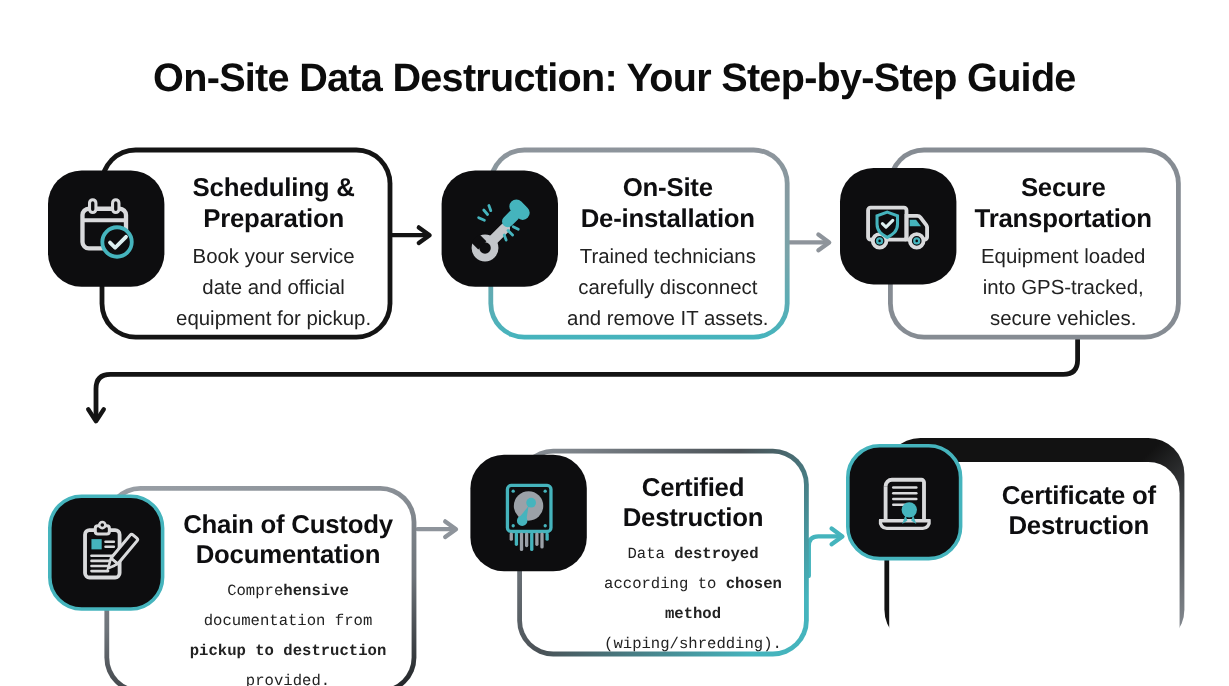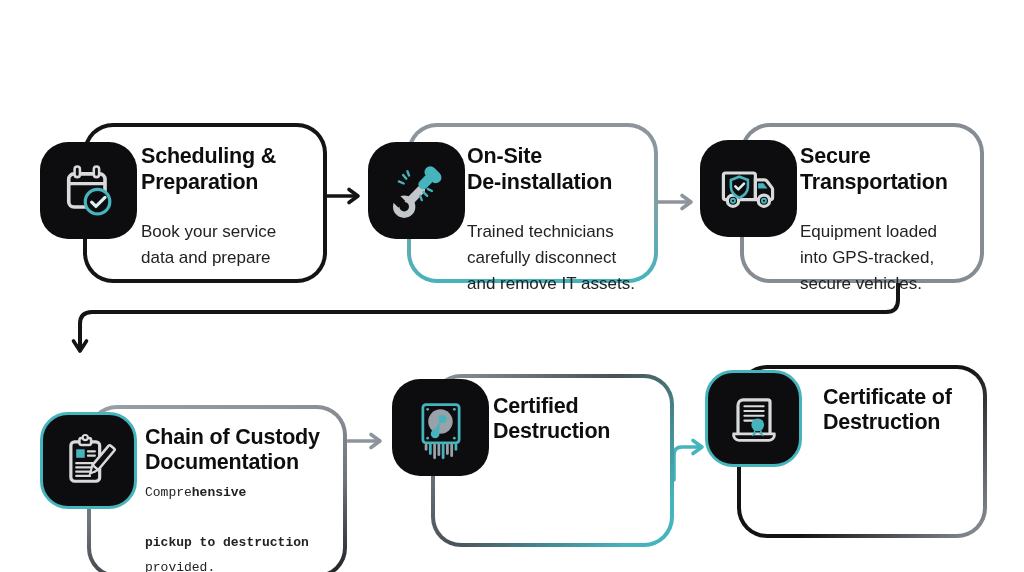--- a/index.html
+++ b/index.html
@@ -42,37 +42,38 @@
   .card{
     position:absolute;
     border-radius:30px;
     padding:4px;
   }
   .card-inner{
     width:100%;height:100%;
     background:#ffffff;
     border-radius:26px;
     padding:16px 8px 0 54px;
+    text-align:center;
   }
   
   .card-0{background:#141414;}
   .card-1{background:linear-gradient(180deg,#8e949b 0%,#79a3a9 55%,#45b4bd 100%);}
   .card-2{background:#868c93;}
   .card-3{background:linear-gradient(170deg,#9aa0a7 0%,#6e747a 55%,#1d2023 100%);}
   .card-4{background:linear-gradient(135deg,#8e949b 0%,#4a5156 45%,#45b4bd 88%);}
   .card-5{background:linear-gradient(135deg,#121212 55%,#8e949b 100%);}
   .card-title{
     font-size:21.5px;
     font-weight:bold;
     line-height:26px;
     letter-spacing:-0.2px;
     color:#0e0e10;
   }
   .card-body{
-    margin-top:24px;
+    margin-top:6px;
     font-size:17px;
     line-height:26px;
     color:var(--body-text);
   }
   .card.r2 .card-title{line-height:25px;}
   .card.r2 .card-body{line-height:25px;font-size:13px;margin-top:5px;font-family:Liberation Mono, monospace;}
   .card-body b{font-weight:bold;}
   .icon-tile{
     position:absolute;
     width:97px;height:97px;
@@ -82,20 +83,21 @@
   }
   .icon-tile.ring{
     border:3px solid var(--teal);
   }
 </style>
 </head>
 <body>
 
 <div class="canvas">
 
+  <h1 class="page-title">On-Site Data Destruction: Your Step-by-Step Guide</h1>
 
   <svg class="flow-overlay" width="1024" height="572" viewBox="0 0 1024 572">
 
     <g>
       <path class="stroke-ink" stroke-width="3.6" d="M327 196 H355"></path>
       <path class="stroke-ink" stroke-width="3.6" d="M349 189.5 L358 196 L349 202.5"></path>
     </g>
 
     <g>
       <path class="stroke-gray" stroke-width="3.6" d="M658 202 H688"></path>
@@ -114,21 +116,21 @@
 
     <g>
       <path class="stroke-teal" stroke-width="3.6" d="M674 480 L674 455 Q674 447 682 447 L699 447"></path>
       <path class="stroke-teal" stroke-width="3.6" d="M693 440.5 L702 447 L693 453.5"></path>
     </g>
   </svg>
 
 <div class="card card-0" style="left: 83px; top: 123px; width: 244px; height: 160px;">
       <div class="card-inner" style="padding-left: 54px;">
         <div class="card-title">Scheduling &amp;<br>Preparation</div>
-        <div class="card-body"><span>Book your service</span><br><span>data and prepare</span><br></div>
+        <div class="card-body"><span>Book your service</span><br><span>date and official</span><br><span>equipment for pickup.</span></div>
       </div>
       <div class="icon-tile" style="left: -43px; top: 19px;">
         <span style="display: flex;">
           <svg width="64" height="64" viewBox="0 0 60 60">
    <rect x="11" y="14" width="34" height="31" rx="5" fill="none" stroke="#d9dadc" stroke-width="3.4"></rect>
    <line x1="11" y1="23" x2="45" y2="23" stroke="#d9dadc" stroke-width="3"></line>
    <rect x="16.5" y="7" width="5" height="10" rx="2.5" fill="#0d0d0f" stroke="#d9dadc" stroke-width="2.4"></rect>
    <rect x="34.5" y="7" width="5" height="10" rx="2.5" fill="#0d0d0f" stroke="#d9dadc" stroke-width="2.4"></rect>
    <circle cx="38" cy="40" r="11.5" fill="#0d0d0f" stroke="#45b4bd" stroke-width="3"></circle>
    <path d="M32.5 40.5 l4 4 l8.5 -8.5" fill="none" stroke="#ddf0f1" stroke-width="3" stroke-linecap="round" stroke-linejoin="round"></path>
@@ -182,21 +184,21 @@
    <circle cx="44" cy="41" r="1.9" fill="none" stroke="#45b4bd" stroke-width="1.8"></circle>
    <path d="M21 18.5 l8 3 v6.5 c0 6 -4.5 8.3 -8 10.3 c-3.5 -2 -8 -4.3 -8 -10.3 v-6.5 z" fill="#0d0d0f" stroke="#45b4bd" stroke-width="2.4"></path>
    <path d="M17.2 27.5 l2.8 2.8 l5.3 -5.3" fill="none" stroke="#ddf0f1" stroke-width="2.4" stroke-linecap="round" stroke-linejoin="round"></path>
  </svg>
         </span>
       </div>
     </div>
     <div class="card card-3 r2" style="left: 87px; top: 365px; width: 260px; height: 173px; margin-top: 40px;">
       <div class="card-inner" style="padding-left: 54px;">
         <div class="card-title">Chain of Custody<br>Documentation</div>
-        <div class="card-body"><span>Compre</span><b>hensive</b><br><br><b>pickup to destruction</b><br><span>provided.</span></div>
+        <div class="card-body"><span>Compre</span><b>hensive</b><br><span>documentation from</span><br><b>pickup to destruction</b><br><span>provided.</span></div>
       </div>
       <div class="icon-tile ring" style="left: -47px; top: 7px;">
         <span style="display: flex;">
           <svg width="64" height="64" viewBox="0 0 60 60">
    <rect x="13" y="12" width="27" height="37" rx="3.5" fill="none" stroke="#d9dadc" stroke-width="3"></rect>
    <rect x="21" y="8.5" width="11" height="6.5" rx="2" fill="#0d0d0f" stroke="#d9dadc" stroke-width="2.4"></rect>
    <circle cx="26.5" cy="8" r="2.4" fill="#0d0d0f" stroke="#d9dadc" stroke-width="2"></circle>
    <rect x="18" y="19" width="8" height="8" fill="#45b4bd"></rect>
    <g stroke="#d9dadc" stroke-width="2" stroke-linecap="round">
      <line x1="29" y1="21" x2="35.5" y2="21"></line>
@@ -210,20 +212,21 @@
      <rect x="37.5" y="13" width="7" height="25" rx="1.5" fill="#0d0d0f" stroke="#d9dadc" stroke-width="2.4"></rect>
      <path d="M37.5 38 h7 l-3.5 7.5 z" fill="#0d0d0f" stroke="#d9dadc" stroke-width="2"></path>
    </g>
  </svg>
         </span>
       </div>
     </div>
     <div class="card card-4 r2" style="left: 431px; top: 374px; width: 243px; height: 173px;">
       <div class="card-inner" style="padding-left: 58px;">
         <div class="card-title">Certified<br>Destruction</div>
+        <div class="card-body"><span>Data </span><b>destroyed</b><br><span>according to </span><b>chosen</b><br><b>method</b><br><span>(wiping/shredding).</span></div>
       </div>
       <div class="icon-tile" style="left: -39px; top: 5px;">
         <span style="display: flex;">
           <svg width="64" height="64" viewBox="0 0 60 60">
    <rect x="13" y="8" width="34" height="36" rx="3" fill="none" stroke="#45b4bd" stroke-width="2.6"></rect>
    <circle cx="17.5" cy="12.5" r="1.3" fill="#45b4bd"></circle>
             <circle cx="42.5" cy="12.5" r="1.3" fill="#45b4bd"></circle>
    <circle cx="17.5" cy="39.5" r="1.3" fill="#45b4bd"></circle>
             <circle cx="42.5" cy="39.5" r="1.3" fill="#45b4bd"></circle>
    <circle cx="29.5" cy="24" r="11.5" fill="#9ba1a8"></circle>
@@ -238,21 +241,21 @@
      <line x1="32" y1="46" x2="32" y2="58" stroke="#45b4bd"></line>
      <line x1="36" y1="46" x2="36" y2="54" stroke="#9ba1a8"></line>
      <line x1="40" y1="46" x2="40" y2="56" stroke="#9ba1a8"></line>
      <line x1="44" y1="46" x2="44" y2="50" stroke="#45b4bd"></line>
    </g>
  </svg>
         </span>
       </div>
     </div>
     <div class="card card-5 r2" style="left: 737px; top: 365px; width: 250px; height: 173px;">
-      <div class="card-inner" style="padding-left: 82px;">
+      <div class="card-inner" style="padding-left: 82px; margin-top: 16px;">
         <div class="card-title">Certificate of<br>Destruction</div>
       </div>
       <div class="icon-tile ring" style="left: -32px; top: 5px;">
         <span style="display: flex;">
           <svg width="64" height="64" viewBox="0 0 60 60">
    <path d="M15 17 a5 5 0 0 1 5 -5 H43 a2 2 0 0 1 2 2 V44" fill="none" stroke="#d9dadc" stroke-width="3"></path>
    <path d="M15 17 v27" fill="none" stroke="#d9dadc" stroke-width="3"></path>
    <path d="M11 44 h38 a5 5 0 0 1 -5 6 H16 a5 5 0 0 1 -5 -6 z" fill="#0d0d0f" stroke="#d9dadc" stroke-width="2.6"></path>
    <g stroke="#d9dadc" stroke-width="2" stroke-linecap="round">
      <line x1="21" y1="18" x2="39" y2="18"></line>

